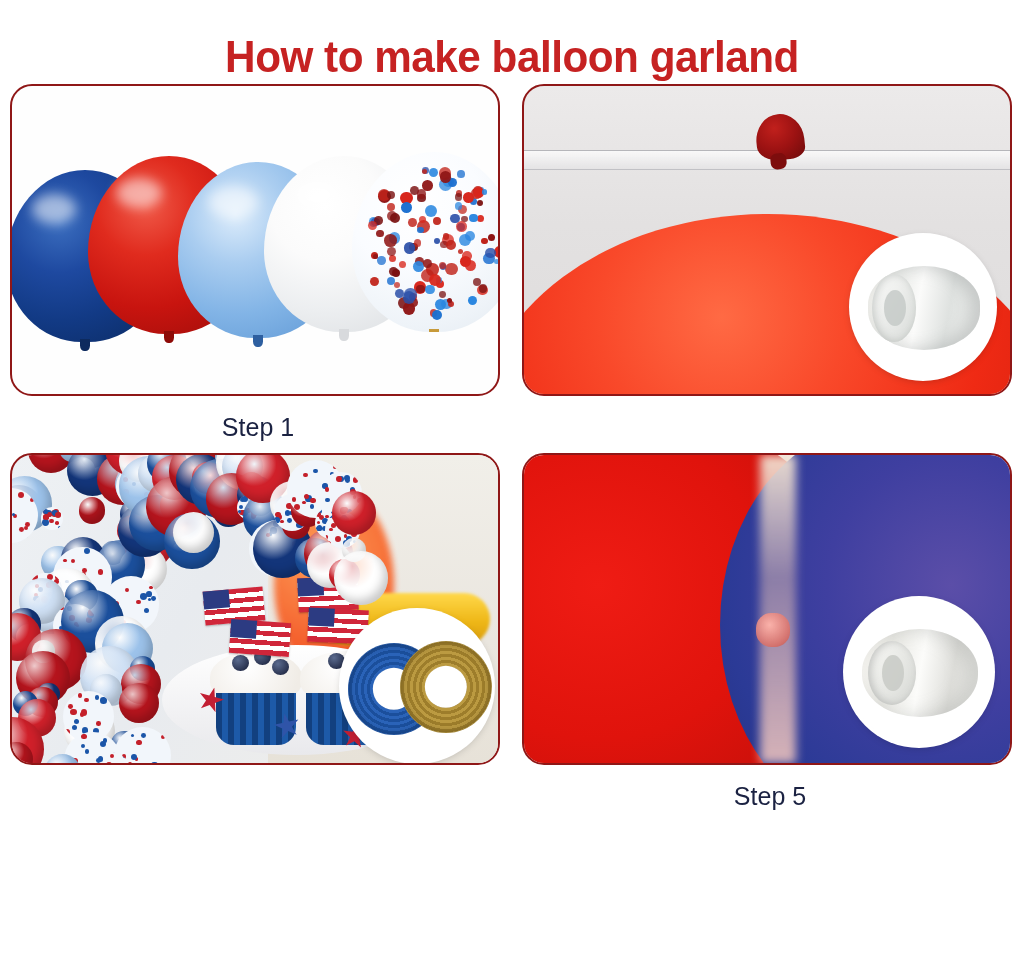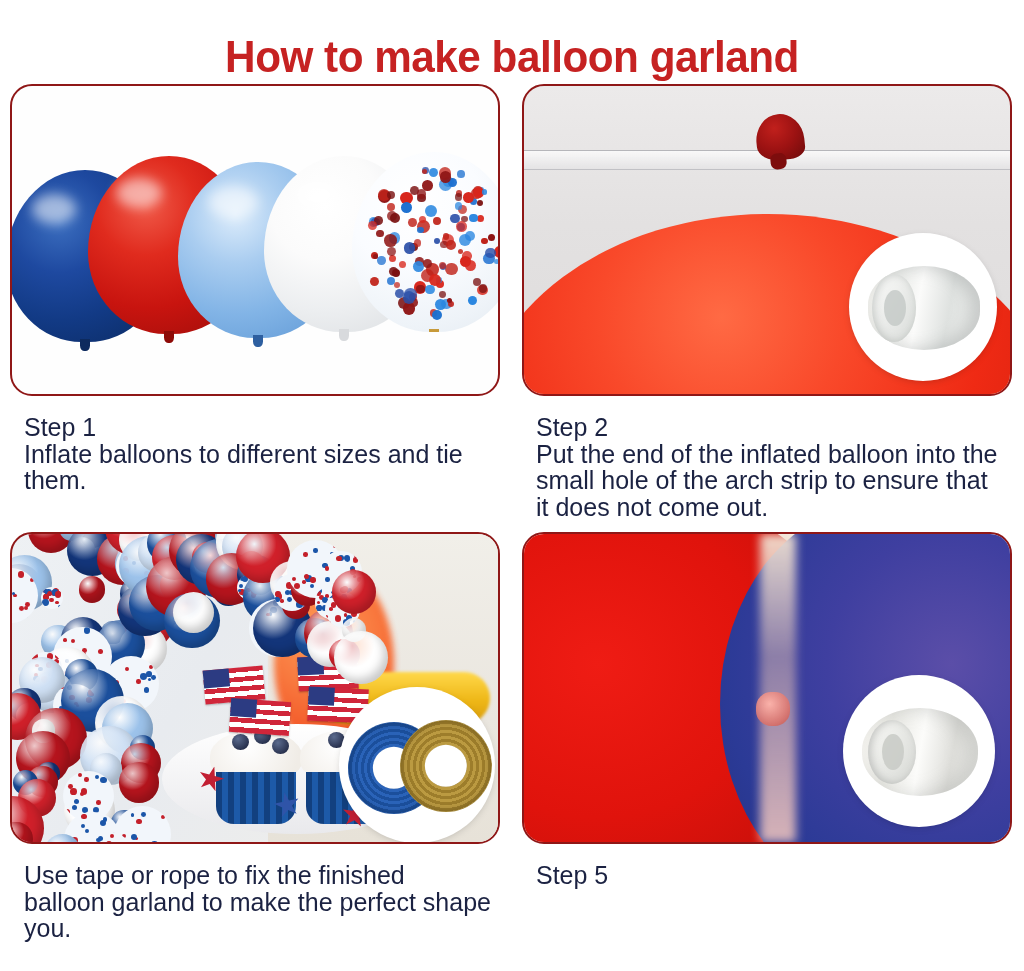--- a/index.html
+++ b/index.html
@@ -56,21 +56,21 @@
     background: #ffffff;
     box-sizing: border-box;
   }
   .caption {
     padding: 18px 8px 0 14px;
     color: #1b2242;
     font-size: 25px;
     line-height: 26.5px;
     font-family: "Liberation Sans", sans-serif;
   }
-  .caption .step-label { display: block; }
+  .caption .step-label { display: block; text-align: center; }
   .caption .step-text  { display: block; }
 
   
   .p1 { background: #fefefe; }
   .balloon {
     position: absolute;
     border-radius: 50% 50% 48% 48% / 54% 54% 46% 46%;
   }
   .balloon .gloss {
     position: absolute;
@@ -448,36 +448,31 @@
           <div class="confetti-dot" style="left: 77.0794px; top: 15.5578px; width: 9.37053px; height: 9.37053px; background: rgb(43, 135, 224); opacity: 0.9;"></div>
           <div class="confetti-dot" style="left: 64.7707px; top: 37.1646px; width: 9.52611px; height: 9.52611px; background: rgb(142, 21, 21); opacity: 0.79;"></div>
           <div class="confetti-dot" style="left: 121.178px; top: 126.037px; width: 8.15947px; height: 8.15947px; background: rgb(122, 17, 17); opacity: 0.77;"></div>
           <div class="confetti-dot" style="left: 113.32px; top: 108.286px; width: 11.0595px; height: 11.0595px; background: rgb(216, 38, 28); opacity: 0.86;"></div>
           <div class="confetti-dot" style="left: 73.485px; top: 132.795px; width: 9.11842px; height: 9.11842px; background: rgb(43, 135, 224); opacity: 0.87;"></div>
         </div>
 
     </div>
     <div class="caption">
       <span class="step-label">Step 1</span>
-      <span class="step-text">Inflate balloons to different sizes and tie them.</span>
     </div>
   </div>
 
   <div class="step">
     <div class="photo p2">
       <div class="dome"></div>
       <div class="strip"></div>
       <div class="tie"></div>
       <div class="inset inset-2">
         <div class="tape-roll"></div>
       </div>
-    </div>
-    <div class="caption">
-      <span class="step-label">Step 2</span>
-      <span class="step-text">Put the end of the inflated balloon into the small hole of the arch strip to ensure that it does not come out.</span>
     </div>
   </div>
 
   <div class="step">
     <div class="photo p3" id="party-photo">
       <div class="warmbg"></div>
       <div class="orange-blob"></div>
       <div class="corn"></div>
       <div class="plate"></div>
 
@@ -893,21 +888,20 @@
           <div style="position: absolute; border-radius: 50%; width: 6.60879px; height: 6.60879px; left: 20.5365px; top: 35.1762px; background: rgb(196, 32, 42);"></div>
           <div style="position: absolute; border-radius: 50%; width: 4.92507px; height: 4.92507px; left: 25.0421px; top: 5.8208px; background: rgb(27, 85, 168);"></div>
           <div style="position: absolute; border-radius: 50%; width: 6.17713px; height: 6.17713px; left: 29.8581px; top: 17.1681px; background: rgb(196, 32, 42);"></div>
         </div>
         <div class="gb" style="left: 316.589px; top: 104.699px; width: 31.1401px; height: 31.1401px; background: radial-gradient(circle at 34% 28%, rgba(255, 255, 255, 0.75) 0%, rgb(208, 32, 42) 42%, rgb(208, 32, 42) 100%); box-shadow: rgba(0, 0, 0, 0.22) -4px -5px 10px inset;"></div>
         <div class="gb" style="left: 330.347px; top: 83.9557px; width: 23.6067px; height: 23.6067px; background: radial-gradient(circle at 34% 28%, rgba(255, 255, 255, 0.75) 0%, rgb(255, 255, 255) 42%, rgb(255, 255, 255) 100%); box-shadow: rgba(0, 0, 0, 0.22) -4px -5px 10px inset;"></div>
         <div class="gb" style="left: 320.28px; top: 36.0571px; width: 44.0878px; height: 44.0878px; background: radial-gradient(circle at 34% 28%, rgba(255, 255, 255, 0.75) 0%, rgb(208, 32, 42) 42%, rgb(208, 32, 42) 100%); box-shadow: rgba(0, 0, 0, 0.22) -4px -5px 10px inset;"></div>
         <div class="gb" style="left: 322.058px; top: 96.5032px; width: 53.6395px; height: 53.6395px; background: radial-gradient(circle at 34% 28%, rgba(255, 255, 255, 0.75) 0%, rgb(255, 255, 255) 42%, rgb(255, 255, 255) 100%); box-shadow: rgba(0, 0, 0, 0.22) -4px -5px 10px inset;"></div>
       </div>
     <div class="caption">
-      <span class="step-text">Use tape or rope to fix the finished balloon garland to make the perfect shape you.</span>
     </div>
   </div>
 
   <div class="step">
     <div class="photo p4">
       <div class="left-balloon"></div>
       <div class="right-balloon"></div>
       <div class="seam"></div>
       <div class="glue-dot"></div>
       <div class="inset inset-4">

